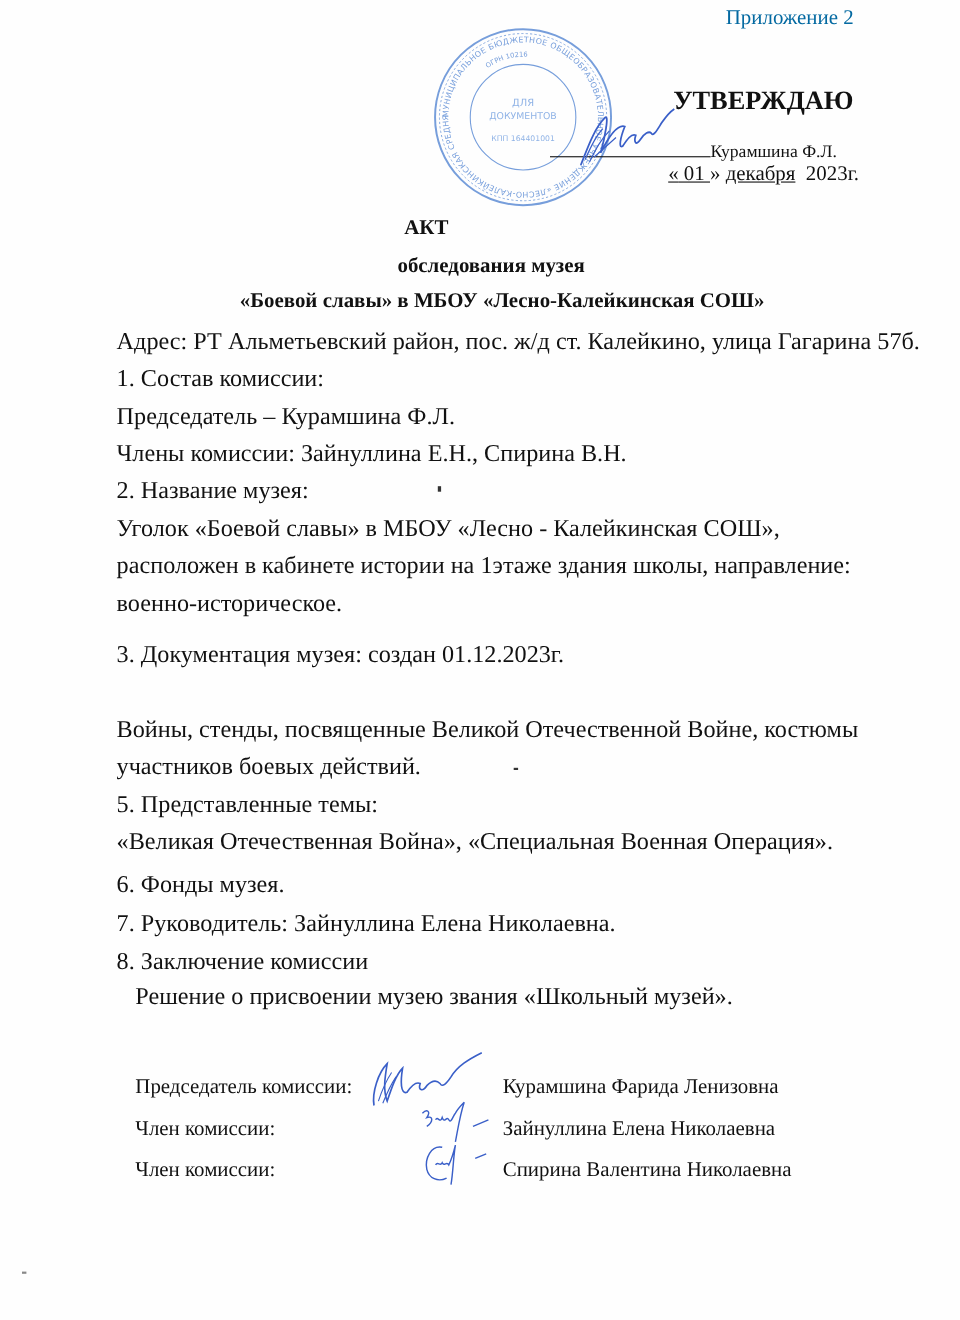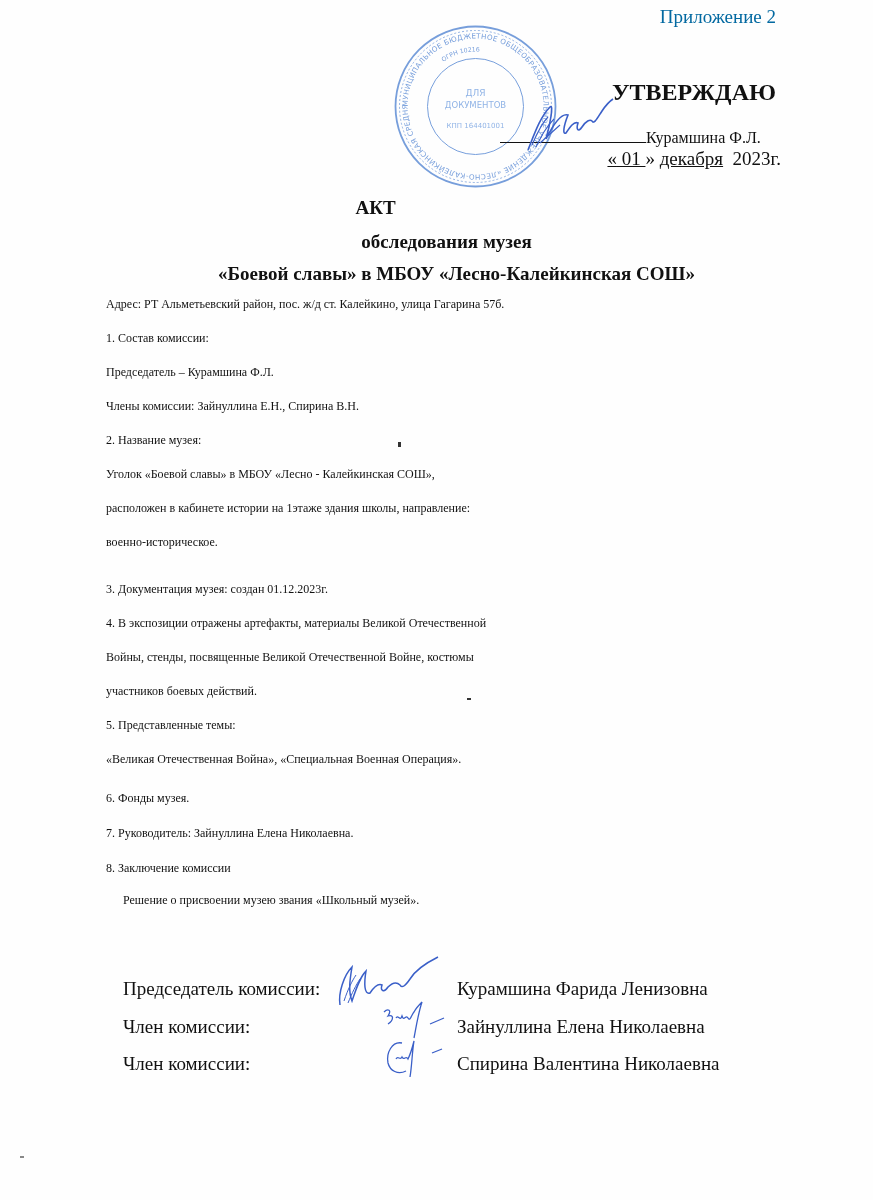--- a/index.html
+++ b/index.html
@@ -47,26 +47,26 @@
       opacity: 0.75;
     }
     #dir-signature {
       position: absolute;
       left: 520px; top: 95px;
       width: 95px; height: 60px;
     }
 
     
     .center { position: absolute; left: 0; width: 873px; text-align: center; font-weight: bold; font-size: 19px; }
-    #title { top: 197px; left: 0px; width: 751px; }
+    #title { top: 197px; left: 12px; width: 751px; }
     #subtitle { top: 231px; left: 10px; }
     #subtitle2 { top: 263px; left: 20px; }
 
     
-    .line-item { position: absolute; left: 106px; font-size: 12px; white-space: nowrap; text-align: right; }
+    .line-item { position: absolute; left: 106px; font-size: 22px; white-space: nowrap; text-align: right; }
 
     
     .sig-role { position: absolute; left: 123px; font-size: 19px; white-space: nowrap; }
     .sig-name { position: absolute; left: 457px; font-size: 19px; white-space: nowrap; }
     .sig-img { position: absolute; }
 
     .speck { position: absolute; background: #333; }
   </style>
 </head>
 <body>
@@ -112,21 +112,20 @@
 
   <div class="line-item" style="top:297px">Адрес: РТ Альметьевский район, пос. ж/д ст. Калейкино, улица Гагарина 57б.</div>
   <div class="line-item" style="top:331px">1. Состав комиссии:</div>
   <div class="line-item" style="top:365px">Председатель – Курамшина Ф.Л.</div>
   <div class="line-item" style="top:399px">Члены комиссии: Зайнуллина Е.Н., Спирина В.Н.</div>
   <div class="line-item" style="top:433px">2. Название музея:</div>
   <div class="line-item" style="top:467px">Уголок «Боевой славы» в МБОУ «Лесно - Калейкинская СОШ»,</div>
   <div class="line-item" style="top:501px">расположен в кабинете истории на 1этаже здания школы, направление:</div>
   <div class="line-item" style="top:535px">военно-историческое.</div>
   <div class="line-item" style="top:582px">3. Документация музея: создан 01.12.2023г.</div>
-  <div class="line-item" style="top:616px">4. В экспозиции отражены артефакты, материалы Великой Отечественной</div>
   <div class="line-item" style="top:650px">Войны, стенды, посвященные Великой Отечественной Войне, костюмы</div>
   <div class="line-item" style="top:684px">участников боевых действий.</div>
   <div class="line-item" style="top:718px">5. Представленные темы:</div>
   <div class="line-item" style="top:752px">«Великая Отечественная Война», «Специальная Военная Операция».</div>
   <div class="line-item" style="top:791px">6. Фонды музея.</div>
   <div class="line-item" style="top:826px">7. Руководитель: Зайнуллина Елена Николаевна.</div>
   <div class="line-item" style="top:861px">8. Заключение комиссии</div>
   <div class="line-item" style="top:893px; left:123px">Решение о присвоении музею звания «Школьный музей».</div>
 
   <div class="sig-role" style="top:978px">Председатель комиссии:</div>

